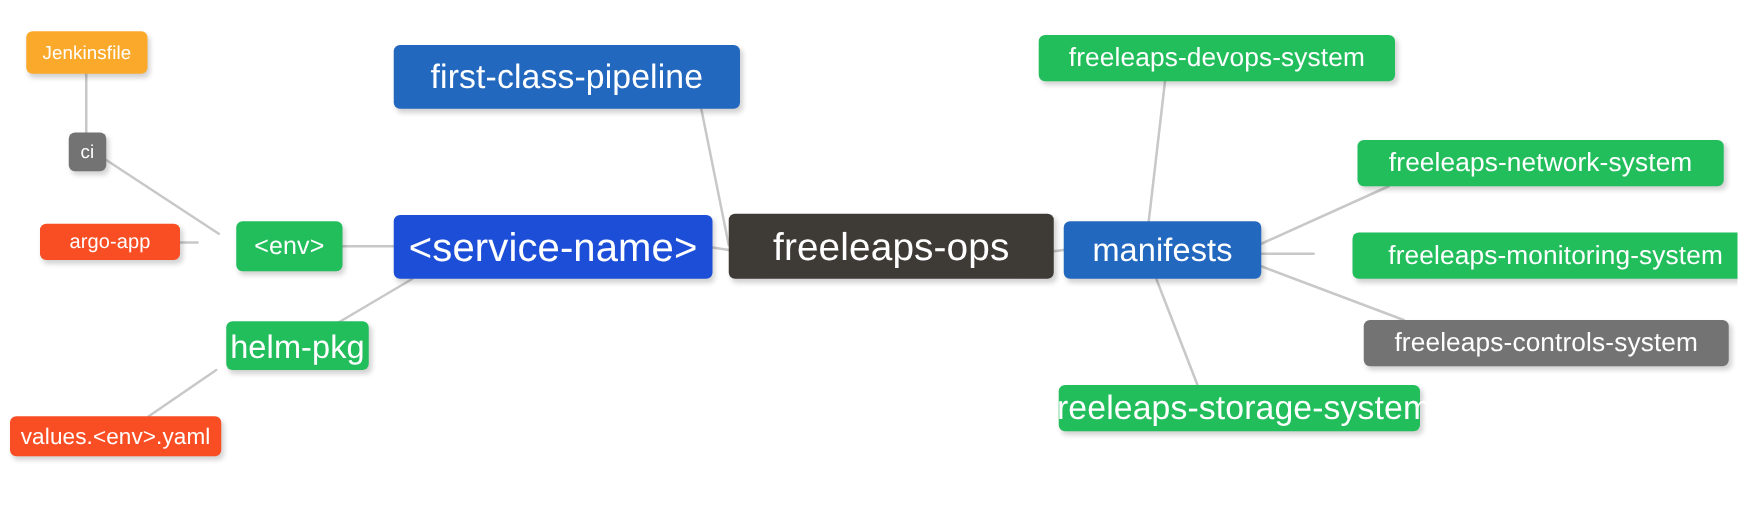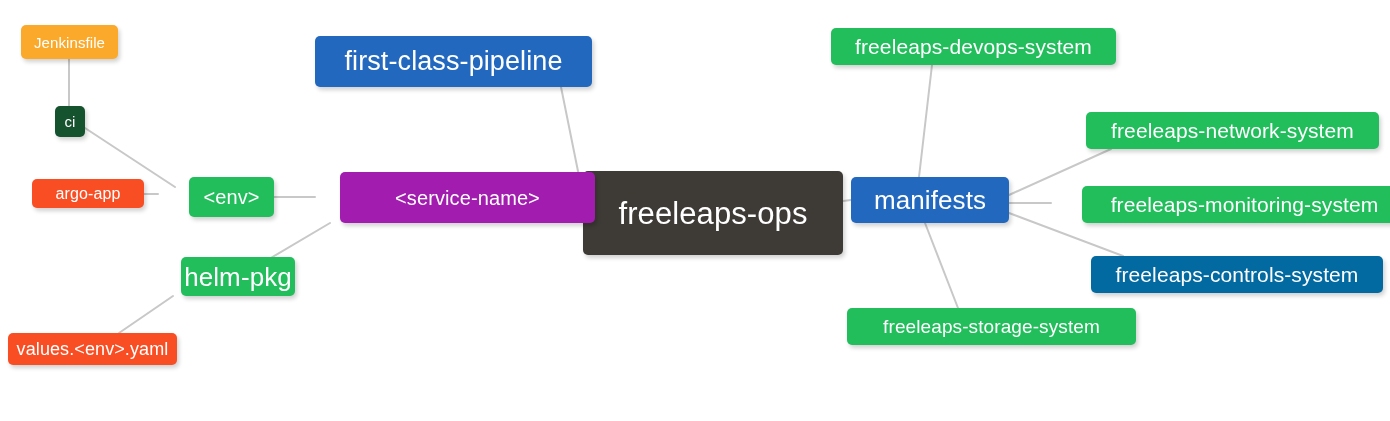--- a/index.html
+++ b/index.html
@@ -71,59 +71,59 @@
       <line x1="69" y1="106" x2="69" y2="59" stroke="#c8c8c8" stroke-width="2" stroke-linecap="round"></line>
       <line x1="158" y1="194" x2="124" y2="194" stroke="#c8c8c8" stroke-width="2" stroke-linecap="round"></line>
       <line x1="173" y1="296" x2="119" y2="333" stroke="#c8c8c8" stroke-width="2" stroke-linecap="round"></line>
       <line x1="919" y1="177" x2="932" y2="65" stroke="#c8c8c8" stroke-width="2" stroke-linecap="round"></line>
       <line x1="1009" y1="195" x2="1111" y2="149" stroke="#c8c8c8" stroke-width="2" stroke-linecap="round"></line>
       <line x1="1009" y1="203" x2="1051" y2="203" stroke="#c8c8c8" stroke-width="2" stroke-linecap="round"></line>
       <line x1="1009" y1="213" x2="1123" y2="256" stroke="#c8c8c8" stroke-width="2" stroke-linecap="round"></line>
       <line x1="925" y1="223" x2="958" y2="308" stroke="#c8c8c8" stroke-width="2" stroke-linecap="round"></line>
     </svg>
   <div id="node-layer">
-      <div class="node node-root" style="left: 583px; top: 171px; width: 260px; height: 84px; font-size: 31px; background: rgb(62, 58, 54);">
+      <div class="node node-root" style="left: 583px; top: 171px; width: 260px; height: 52px; font-size: 31px; background: rgb(62, 58, 54);">
         <span>freeleaps-ops</span>
       </div>
       <div class="node node-blue" style="left: 315px; top: 36px; width: 277px; height: 51px; font-size: 27px; background: rgb(35, 104, 191);">
         <span>first-class-pipeline</span>
       </div>
-      <div class="node node-blue" style="left: 315px; top: 172px; width: 255px; height: 51px; font-size: 20px; background: #a21caf; margin-left: 25px;">
+      <div class="node node-blue" style="left: 315px; top: 172px; width: 255px; height: 51px; font-size: 32px; background: #1d4ed8;">
         <span>&lt;service-name&gt;</span>
       </div>
       <div class="node node-blue" style="left: 851px; top: 177px; width: 158px; height: 46px; font-size: 26px; background: rgb(35, 104, 191);">
         <span>manifests</span>
       </div>
       <div class="node node-green" style="left: 158px; top: 177px; width: 85px; height: 40px; font-size: 20px; background: rgb(34, 190, 92);">
         <span>&lt;env&gt;</span>
       </div>
       <div class="node node-green" style="left: 150px; top: 257px; width: 114px; height: 39px; font-size: 26px; background: rgb(34, 190, 92);">
         <span>helm-pkg</span>
       </div>
-      <div class="node node-red" style="left: 55px; top: 106px; width: 30px; height: 31px; font-size: 15px; background: #14532d;">
+      <div class="node node-red" style="left: 55px; top: 106px; width: 30px; height: 31px; font-size: 15px; background: #737373;">
         <span>ci</span>
       </div>
       <div class="node node-orange" style="left: 21px; top: 25px; width: 97px; height: 34px; font-size: 15px; background: rgb(251, 169, 43);">
         <span>Jenkinsfile</span>
       </div>
       <div class="node node-red" style="left: 32px; top: 179px; width: 112px; height: 29px; font-size: 16px; background: rgb(249, 78, 35);">
         <span>argo-app</span>
       </div>
       <div class="node node-red" style="left: 8px; top: 333px; width: 169px; height: 32px; font-size: 18px; background: rgb(249, 78, 35);">
         <span>values.&lt;env&gt;.yaml</span>
       </div>
       <div class="node node-green" style="left: 800px; top: 28px; width: 285px; height: 37px; font-size: 21px; background: rgb(34, 190, 92);">
         <span>freeleaps-devops-system</span>
       </div>
       <div class="node node-green" style="left: 1055px; top: 112px; width: 293px; height: 37px; font-size: 21px; background: rgb(34, 190, 92);">
         <span>freeleaps-network-system</span>
       </div>
       <div class="node node-green" style="left: 1051px; top: 186px; width: 325px; height: 37px; font-size: 21px; background: rgb(34, 190, 92);">
         <span>freeleaps-monitoring-system</span>
       </div>
-      <div class="node node-green" style="left: 1060px; top: 256px; width: 292px; height: 37px; font-size: 21px; background: #0369a1;">
+      <div class="node node-green" style="left: 1060px; top: 256px; width: 292px; height: 37px; font-size: 21px; background: #737373;">
         <span>freeleaps-controls-system</span>
       </div>
-      <div class="node node-green" style="left: 816px; top: 308px; width: 289px; height: 37px; font-size: 19px; background: rgb(34, 190, 92);">
+      <div class="node node-green" style="left: 816px; top: 308px; width: 289px; height: 37px; font-size: 27px; background: rgb(34, 190, 92);">
         <span>freeleaps-storage-system</span>
       </div>
     </div>
 </div>
 
 </body></html>

